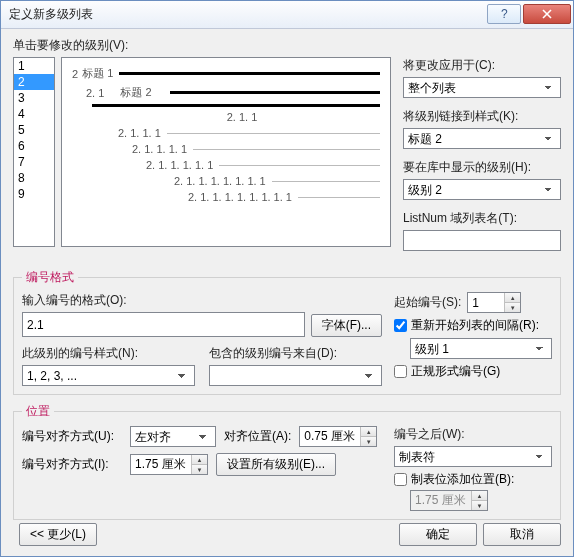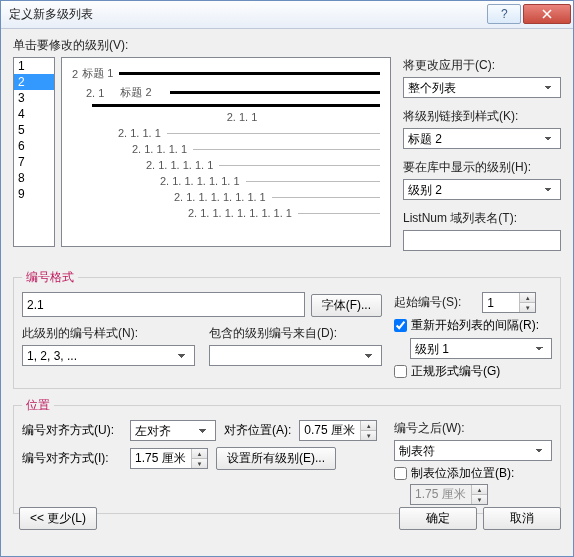--- a/index.html
+++ b/index.html
@@ -37,21 +37,21 @@
 .btn { height: 23px; border: 1px solid #828790; background: linear-gradient(#fdfdfd,#e8e8e8); padding: 0 10px; cursor: default; border-radius: 2px; }
 .num-format-row { display: flex; align-items: flex-end; gap: 6px; }
 .checkbox-row { display: flex; align-items: center; gap: 4px; margin-top: 4px; }
 .checkbox-row input { margin: 0; }
 .pos-row { display: flex; align-items: center; gap: 8px; margin-bottom: 6px; }
 .spinner { display: inline-flex; border: 1px solid #828790; height: 21px; background: #fff; }
 .spinner input { border: none; width: 60px; padding: 0 4px; font-size: 12px; outline: none; }
 .spinner .spins { width: 16px; display: flex; flex-direction: column; border-left: 1px solid #c0c0c0; }
 .spinner .spins div { flex: 1; background: linear-gradient(#f8f8f8,#e4e4e4); display:flex; align-items:center; justify-content:center; font-size:6px; color:#444; border-bottom:1px solid #c0c0c0;}
 .spinner .spins div:last-child{border-bottom:none;}
-.footer { position: absolute; bottom: 26px; left: 12px; right: 12px; display: flex; align-items: center; }
+.footer { position: absolute; bottom: 10px; left: 12px; right: 12px; display: flex; align-items: center; }
 .footer .spacer { flex: 1; }
 .footer .btn { min-width: 78px; margin-left: 6px; }
 .disabled { color: #888; }
 .disabled .spinner, .disabled .spinner input { background: #f0f0f0; color:#888; }
 </style>
 </head>
 <body>
 
 <div class="window">
   <div class="titlebar">
@@ -109,24 +109,20 @@
             <div class="pv-line sub"></div>
           </div>
           <div class="pv-row sub" style="padding-left: 60px;">
             <span class="pv-num">2. 1. 1. 1. 1</span>
             <div class="pv-line sub"></div>
           </div>
           <div class="pv-row sub" style="padding-left: 74px;">
             <span class="pv-num">2. 1. 1. 1. 1. 1</span>
             <div class="pv-line sub"></div>
           </div>
-          <div class="pv-row sub" style="padding-left: 88px;">
-            <span class="pv-num">2. 1. 1. 1. 1. 1. 1</span>
-            <div class="pv-line sub"></div>
-          </div>
           <div class="pv-row sub" style="padding-left: 102px;">
             <span class="pv-num">2. 1. 1. 1. 1. 1. 1. 1</span>
             <div class="pv-line sub"></div>
           </div>
           <div class="pv-row sub" style="padding-left: 116px;">
             <span class="pv-num">2. 1. 1. 1. 1. 1. 1. 1. 1</span>
             <div class="pv-line sub"></div>
           </div>
         </div>
 
@@ -147,37 +143,38 @@
           <span class="label">ListNum 域列表名(T):</span>
           <input class="textinput" value="" style="">
         </div>
       </div>
     </div>
 
     <fieldset>
       <legend>编号格式</legend>
       <div class="row">
         <div style="flex:1">
+          <span class="label">输入编号的格式(O):</span>
           <div class="num-format-row">
             <input class="textinput" style="flex: 1 1 0%; height: 25px;" value="2.1">
             <button class="btn">字体(F)...</button>
           </div>
           <div class="row" style="gap:14px;margin-top:8px">
             <div style="flex:1">
               <span class="label">此级别的编号样式(N):</span>
               <select class="select"><option>1, 2, 3, ...</option></select>
             </div>
             <div style="flex:1">
               <span class="label">包含的级别编号来自(D):</span>
               <select class="select"><option></option></select>
             </div>
           </div>
         </div>
         <div style="width:158px;margin-left:12px">
-          <div class="row" style="align-items:center;gap:21px">
+          <div class="row" style="align-items:center;gap:6px">
             <span class="label" style="margin:0">起始编号(S):</span>
             <div class="spinner">
                 <input style="width: 36px;" value="1">
                 <div class="spins">
                   <div>▲</div>
                   <div>▼</div>
                 </div>
               </div>
           </div>
           <div class="checkbox-row">

